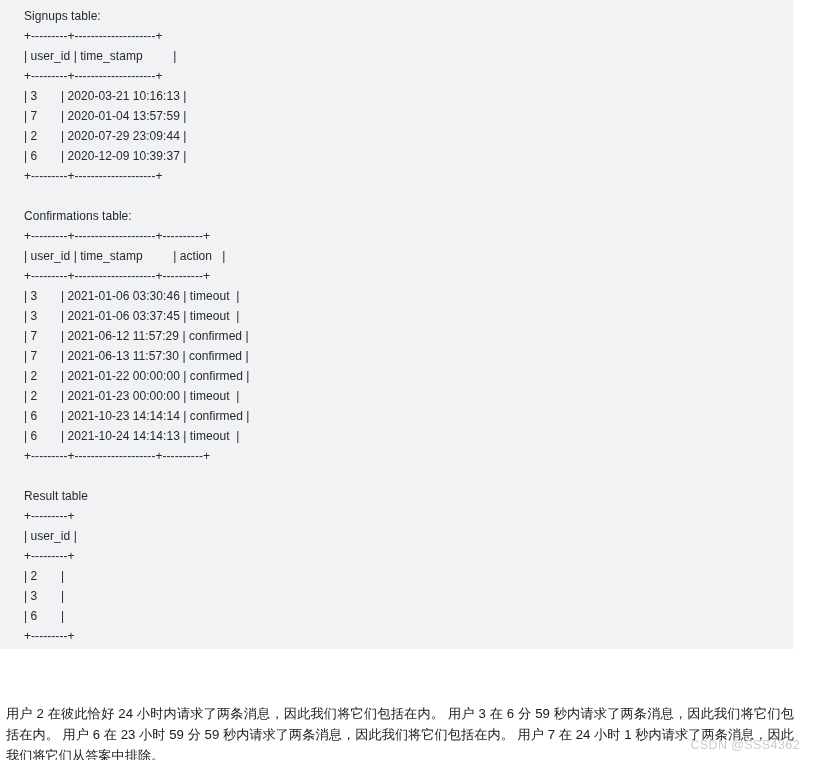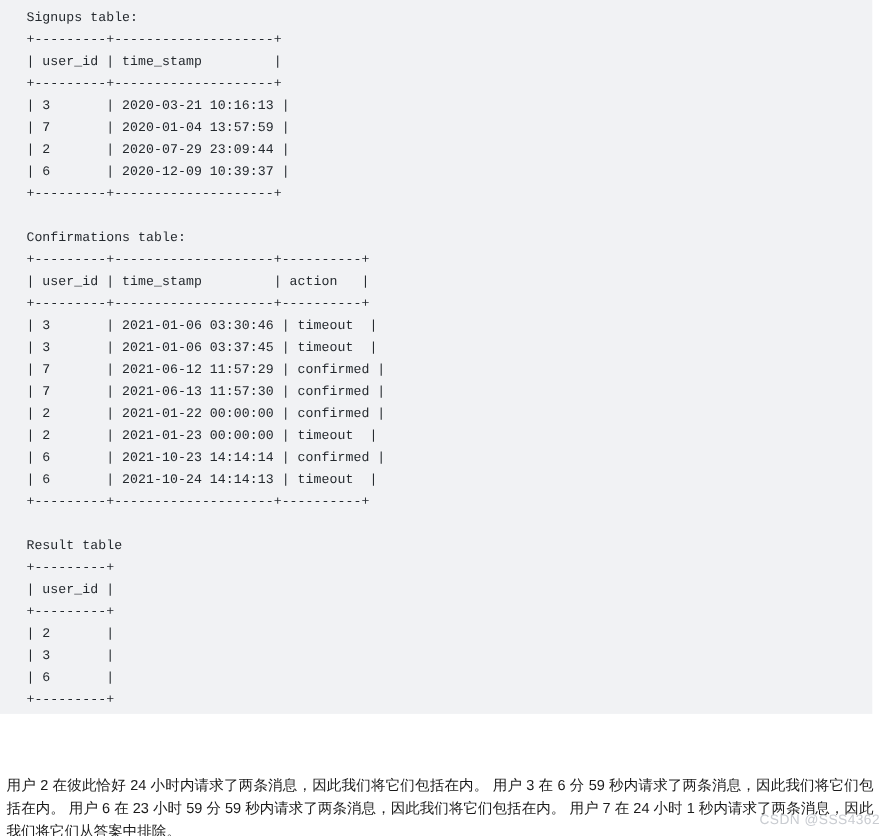--- a/index.html
+++ b/index.html
@@ -23,21 +23,21 @@
     top: 0;
     width: 793px;
     height: 649px;
     background: #f1f2f4;
     box-sizing: border-box;
     overflow: hidden;
   }
   .code-pre {
     margin: 0;
     padding: 6px 0 0 24px;
-    font-family: Liberation Mono, monospace;
+    font-family: Liberation Sans, sans-serif;
     font-size: 12px;
     line-height: 20px;
     color: #24292e;
     white-space: pre;
     letter-spacing: 0.05px;
     -webkit-font-smoothing: antialiased;
   }
   .code-line {
     display: block;
     height: 20px;

